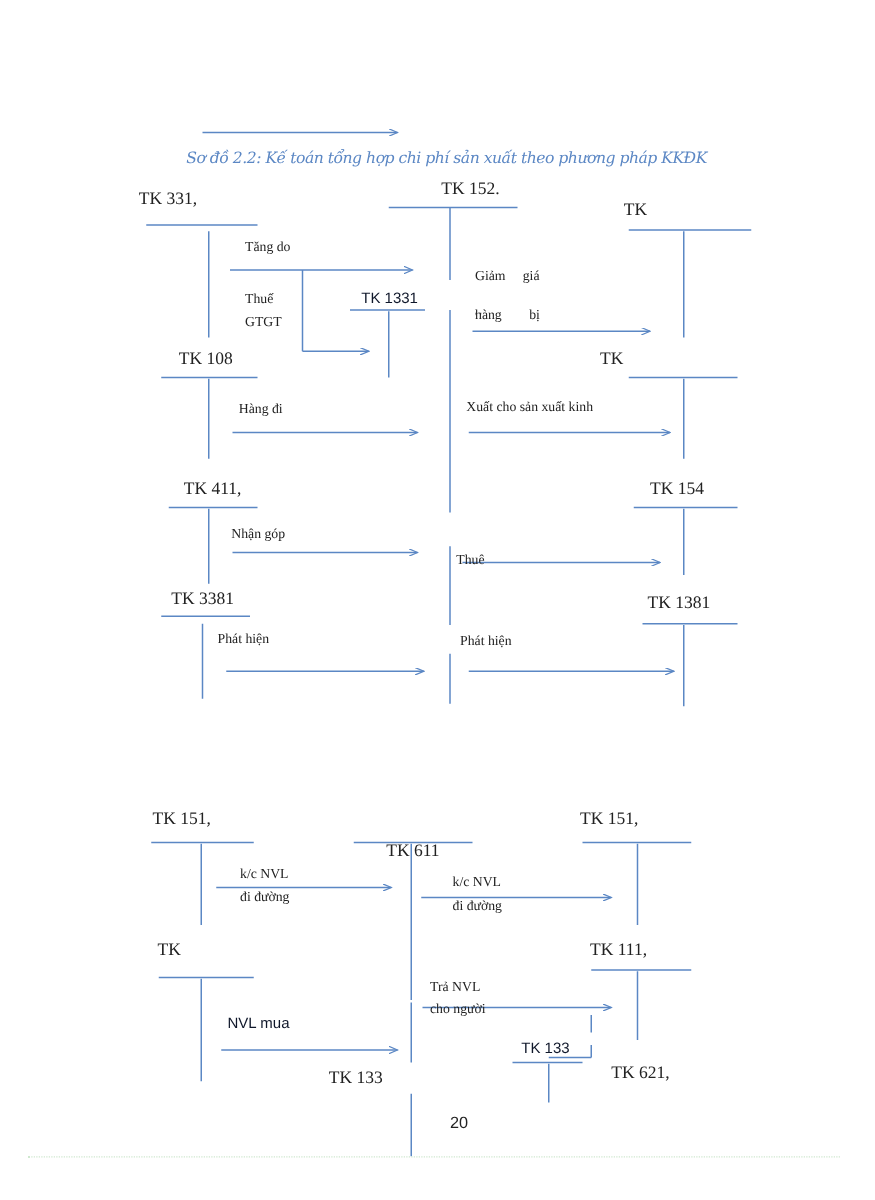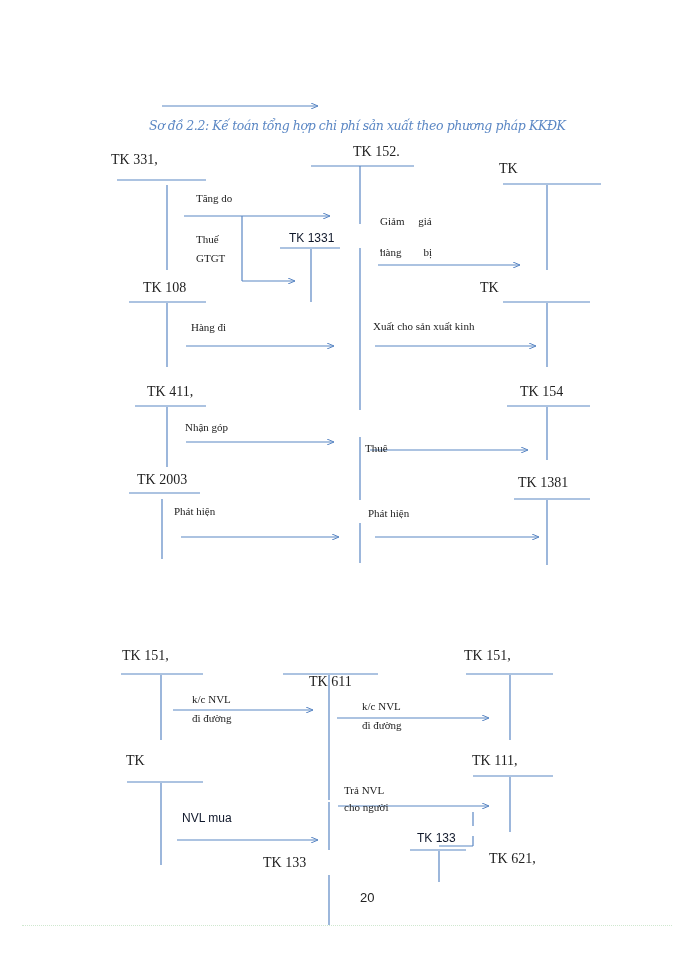--- a/index.html
+++ b/index.html
@@ -118,21 +118,21 @@
   <div class="t caption" style="left:149px; top:118px;">Sơ đồ 2.2: Kế toán tổng hợp chi phí sản xuất theo phương pháp KKĐK</div>
 
   <div class="t serif" style="left:111px; top:152px;">TK 331,</div>
   <div class="t serif" style="left:329px; top:144px;margin-left:24px;">TK 152.</div>
   <div class="t serif" style="left:499px; top:161px;">TK</div>
   <div class="t sans" style="left:289px; top:231px;">TK 1331</div>
   <div class="t serif" style="left:143px; top:280px;">TK 108</div>
   <div class="t serif" style="left:480px; top:280px;">TK</div>
   <div class="t serif" style="left:147px; top:384px;">TK 411,</div>
   <div class="t serif" style="left:520px; top:384px;">TK 154</div>
-  <div class="t serif" style="left:137px; top:472px;">TK 2003</div>
+  <div class="t serif" style="left:137px; top:472px;">TK 3381</div>
   <div class="t serif" style="left:518px; top:475px;">TK 1381</div>
 
   <div class="t serif small" style="left:196px; top:190px;">Tăng do</div>
   <div class="t serif small" style="left:196px; top:231px;">Thuế</div>
   <div class="t serif small" style="left:196px; top:250px;">GTGT</div>
   <div class="t serif small" style="left:380px; top:213px; white-space:pre;">Giảm     giá</div>
   <div class="t serif small" style="left:380px; top:244px; white-space:pre;">hàng        bị</div>
   <div class="t serif" style="left:380px; top:248px; font-size:9px;">' '</div>
   <div class="t serif small" style="left:191px; top:319px;">Hàng đi</div>
   <div class="t serif small" style="left:373px; top:318px;">Xuất cho sản xuất kinh</div>

